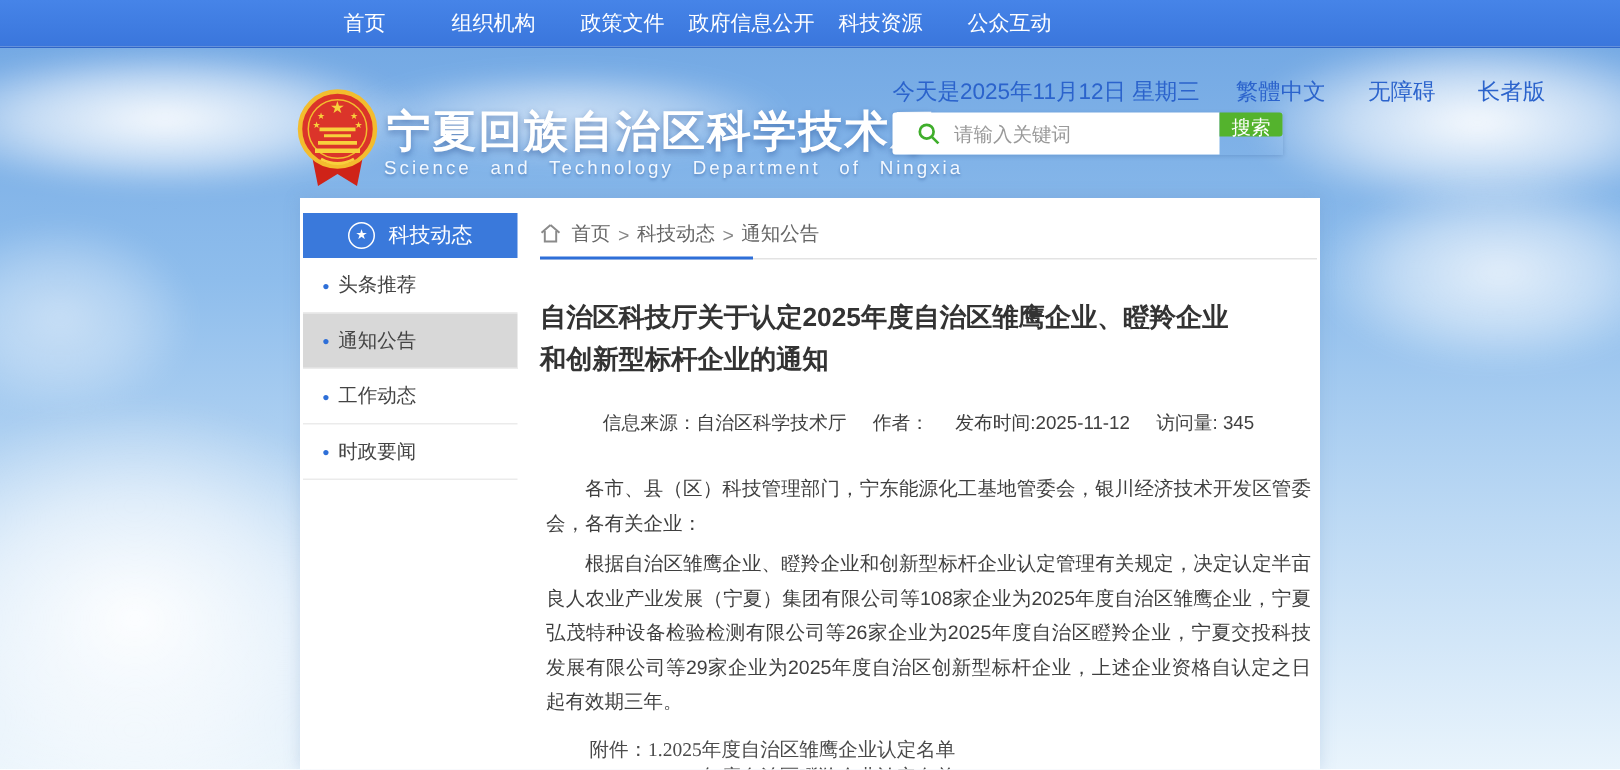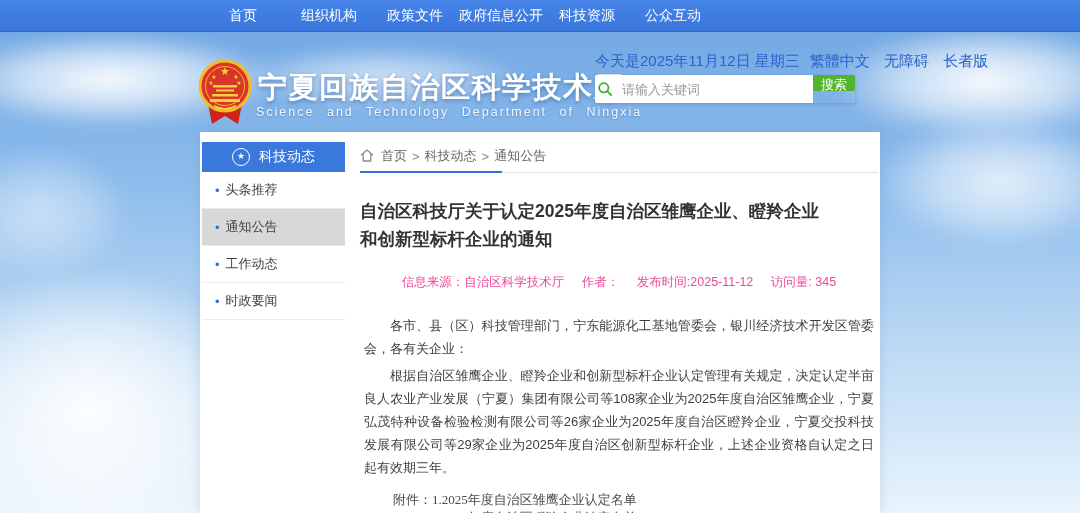--- a/index.html
+++ b/index.html
@@ -27,25 +27,25 @@
 
   
   .header-band{position:absolute;top:32px;left:0;width:1080px;height:104px;z-index:4;}
   .logo{position:absolute;left:198px;top:24px;width:54px;height:72px;}
   .site-title{position:absolute;left:258px;top:36px;font-size:29px;font-weight:bold;color:#fff;
     letter-spacing:1.5px;text-shadow:0 2px 4px rgba(20,60,130,.45);white-space:nowrap;}
   .site-subtitle{position:absolute;left:256px;top:73px;font-size:12.5px;color:#f2f8ff;
     letter-spacing:2px;word-spacing:7px;text-shadow:0 1px 2px rgba(20,60,130,.4);white-space:nowrap;}
   .header-top-row{position:absolute;left:595px;top:20px;width:277px;display:flex;
     justify-content:space-between;align-items:center;font-size:15px;color:#2b63cc;white-space:nowrap;}
-  .quick-links span{margin-left:10px;cursor:pointer;}
+  .quick-links span{margin-left:24px;cursor:pointer;}
   .search-row{position:absolute;left:595px;top:43px;width:260px;height:28px;display:flex;
     box-shadow:0 1px 3px rgba(40,80,140,.25);}
   .search-box{width:218px;height:28px;background:#fff;display:flex;align-items:center;
-    padding:0 2px;box-sizing:border-box;border-radius:2px 0 0 2px;}
+    padding:0 16px;box-sizing:border-box;border-radius:2px 0 0 2px;}
   .search-box svg{flex:0 0 auto;margin-right:7px;}
   .search-box input{border:none;outline:none;flex:1;font-size:13px;color:#333;background:transparent;
     font-family:"Liberation Sans", sans-serif;}
   .search-box input::placeholder{color:#9a9a9a;}
   .search-button{width:42px;height:16px;background:#54b32d;color:#fff;font-size:13px;border:none;
     border-radius:0 2px 2px 0;cursor:pointer;font-family:"Liberation Sans", sans-serif;}
 
   
   .content-card{position:absolute;left:200px;top:132px;width:680px;height:381px;background:#fff;
     box-shadow:0 0 10px rgba(100,140,190,.25);z-index:3;}
@@ -64,21 +64,21 @@
   
   .article-area{position:absolute;left:160px;top:8px;width:518px;}
   .breadcrumb{position:relative;height:32px;display:flex;align-items:center;gap:5px;
     font-size:13px;color:#666;border-bottom:1px solid #e3e3e3;}
   .breadcrumb .crumb{cursor:pointer;}
   .breadcrumb .sep{color:#888;}
   .breadcrumb-underline{position:absolute;left:0;bottom:-1px;width:142px;height:2px;background:#2e6fd8;}
   .home-icon{margin-right:2px;margin-top:-1px;}
   .article-title{margin-top:24px;text-align:left;font-size:17.5px;font-weight:bold;color:#333;
     line-height:28px;}
-  .article-meta{margin-top:21px;text-align:center;font-size:12.5px;color:#ec4899;white-space:nowrap;}
+  .article-meta{margin-top:21px;text-align:center;font-size:12.5px;color:#404040;white-space:nowrap;}
   .article-meta span{margin:0 7px;}
   .article-body{margin-top:23px;font-size:13px;color:#3f3f3f;line-height:23px;}
   .article-body p{margin:4px;text-indent:2em;text-align:justify;}
   .attachments{margin-top:12px;padding-left:33px;display:flex;font-size:13px;color:#4a4a4a;
     line-height:18px;}
   .attach-list div{cursor:pointer;font-family:Liberation Serif, serif;}
 </style>
 </head>
 <body>
 

